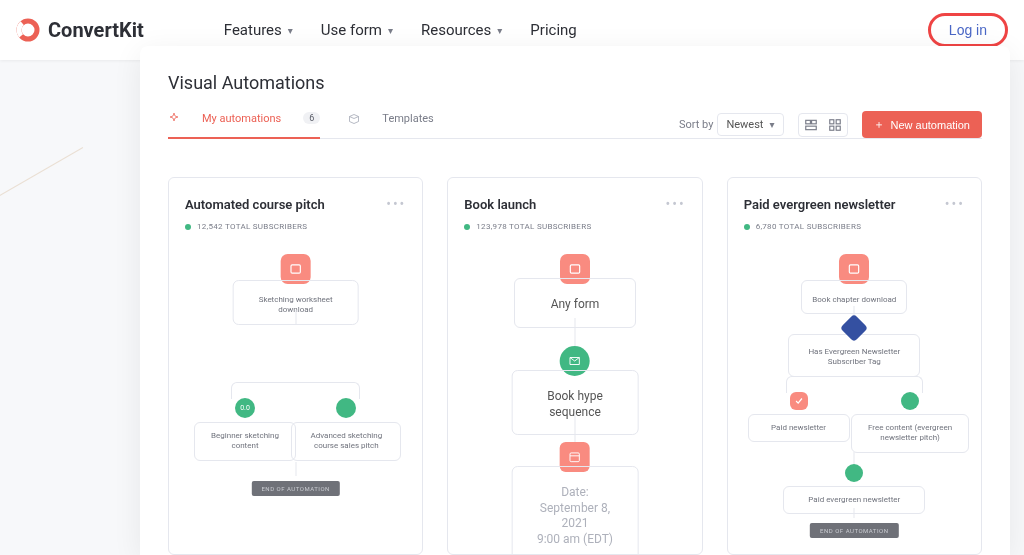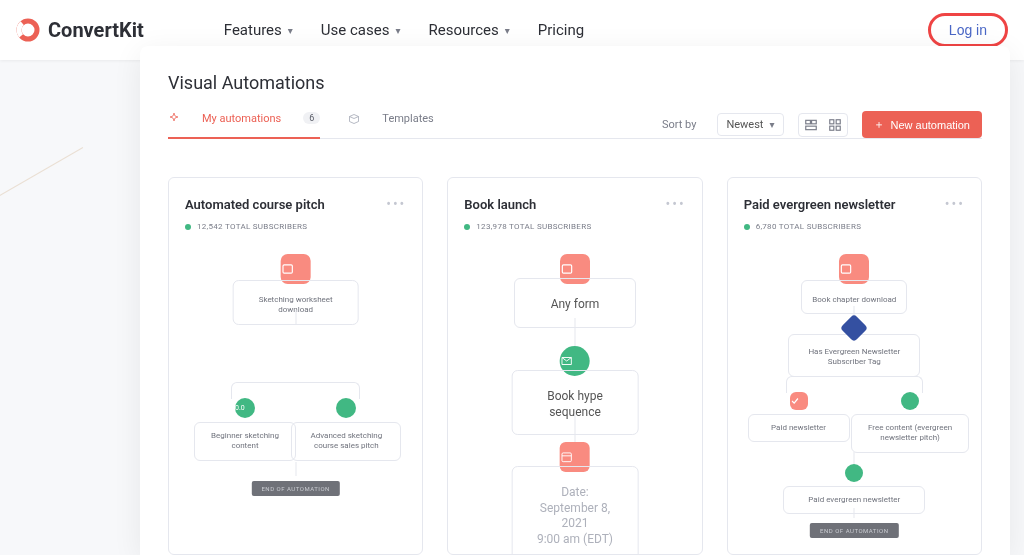--- a/index.html
+++ b/index.html
@@ -26,39 +26,39 @@
   .login{margin-left:auto;border:3px solid #ef4444;border-radius:22px;padding:6px 18px;font-size:14px;color:#4a67c6;cursor:pointer;background:#fff;}
   .diag{position:absolute;left:-40px;top:180px;width:180px;height:180px;border-top:1px solid #eadfd3;transform:rotate(-30deg);pointer-events:none;}
   
   .panel{position:absolute;left:140px;top:46px;right:14px;bottom:0;background:#fff;border-radius:8px 8px 0 0;box-shadow:0 6px 30px rgba(20,22,30,.07);padding:22px 28px 0 28px;box-sizing:border-box;overflow:hidden;}
   .panel h1{font-size:18px;font-weight:400;margin:4px 0 18px 0;}
   .tabbar{display:flex;align-items:center;border-bottom:1px solid var(--light);}
   .tab{display:flex;align-items:center;gap:22px;font-size:11px;padding:0 0 12px 0;margin-right:28px;color:var(--muted);cursor:pointer;}
   .tab.active{color:var(--red);border-bottom:2px solid var(--red);margin-bottom:-1px;}
   .tab-badge{background:#f0f1f4;border-radius:8px;padding:1px 6px;font-size:9px;color:#5a5d68;}
   .controls{margin-left:auto;display:flex;align-items:center;gap:14px;font-size:11px;color:var(--muted);}
-  .sort{display:flex;align-items:center;gap:21px;}
+  .sort{display:flex;align-items:center;gap:4px;}
   .sort-select{display:flex;align-items:center;gap:6px;border:1px solid var(--light);border-radius:4px;padding:4px 8px;color:#555;font-size:11px;cursor:pointer;}
   .view-toggle{display:flex;border:1px solid var(--light);border-radius:4px;overflow:hidden;}
   .view-btn{width:24px;height:22px;display:flex;align-items:center;justify-content:center;cursor:pointer;}
   .view-btn svg{stroke:var(--muted);}
   .new-btn{background:var(--red);color:#fff;border:none;border-radius:4px;padding:6px 12px;font-size:11px;display:flex;align-items:center;gap:6px;cursor:pointer;}
   
   .cards{display:flex;gap:24px;margin-top:38px;}
   .card{flex:1;border:1px solid var(--light);border-radius:6px;padding:18px 16px 18px 16px;min-height:340px;position:relative;}
   .card-head{display:flex;align-items:center;justify-content:space-between;}
   .card-title{font-size:13px;font-weight:600;}
   .dots{color:#c4c7d1;font-size:14px;letter-spacing:2px;cursor:pointer;}
   .subs{margin-top:10px;display:flex;align-items:center;gap:6px;}
   .subs-dot{width:6px;height:6px;border-radius:50%;background:var(--green);}
   .subs-text{font-size:8px;letter-spacing:.3px;color:var(--muted);}
   
   .flow{position:absolute;left:0;right:0;top:76px;bottom:10px;}
   .node{position:absolute;left:50%;transform:translateX(-50%);text-align:center;}
-  .pill{width:30px;height:30px;border-radius:7px;margin:0 auto 4px auto;display:flex;align-items:center;}
+  .pill{width:30px;height:30px;border-radius:7px;margin:0 auto 4px auto;display:flex;align-items:center;justify-content:center;}
   .pill.red{background:var(--red-soft);}
   .pill.red-sq{background:var(--red-soft);border-radius:6px;}
   .pill.green{background:var(--green);border-radius:50%;}
   .diamond{width:20px;height:20px;background:var(--blue);transform:rotate(45deg);border-radius:4px;margin:0 auto;}
   .box{border:1px solid var(--light);border-radius:6px;padding:8px 10px;font-size:8px;color:#70737d;line-height:1.3;min-width:80px;}
   .box.big{font-size:12px;padding:14px 20px;color:#555;}
   .endcap{background:var(--grey-dark);color:#c9cbd1;font-size:6px;padding:4px 10px;border-radius:2px;display:inline-block;letter-spacing:.5px;}
   .vline{position:absolute;left:50%;width:1px;background:var(--light);transform:translateX(-50%);}
   .branch{position:absolute;border-top:1px solid var(--light);border-left:1px solid var(--light);border-right:1px solid var(--light);border-top-left-radius:6px;border-top-right-radius:6px;height:16px;}
   .ico{width:14px;height:14px;}
@@ -74,21 +74,21 @@
           <circle cx="12" cy="12" r="9" fill="none" stroke="#fff" stroke-width="5" stroke-dasharray="14 60" transform="rotate(140 12 12)"></circle>
         </svg>
     <span>ConvertKit</span>
   </div>
   <div class="nav-links">
     <div class="nav-link">
           <span>Features</span>
           <span class="chev">▾</span>
         </div>
     <div class="nav-link">
-          <span>Use cases</span>
+          <span>Use form</span>
           <span class="chev">▾</span>
         </div>
     <div class="nav-link">
           <span>Resources</span>
           <span class="chev">▾</span>
         </div>
     <div class="nav-link">
           <span>Pricing</span>
         </div>
   </div>

